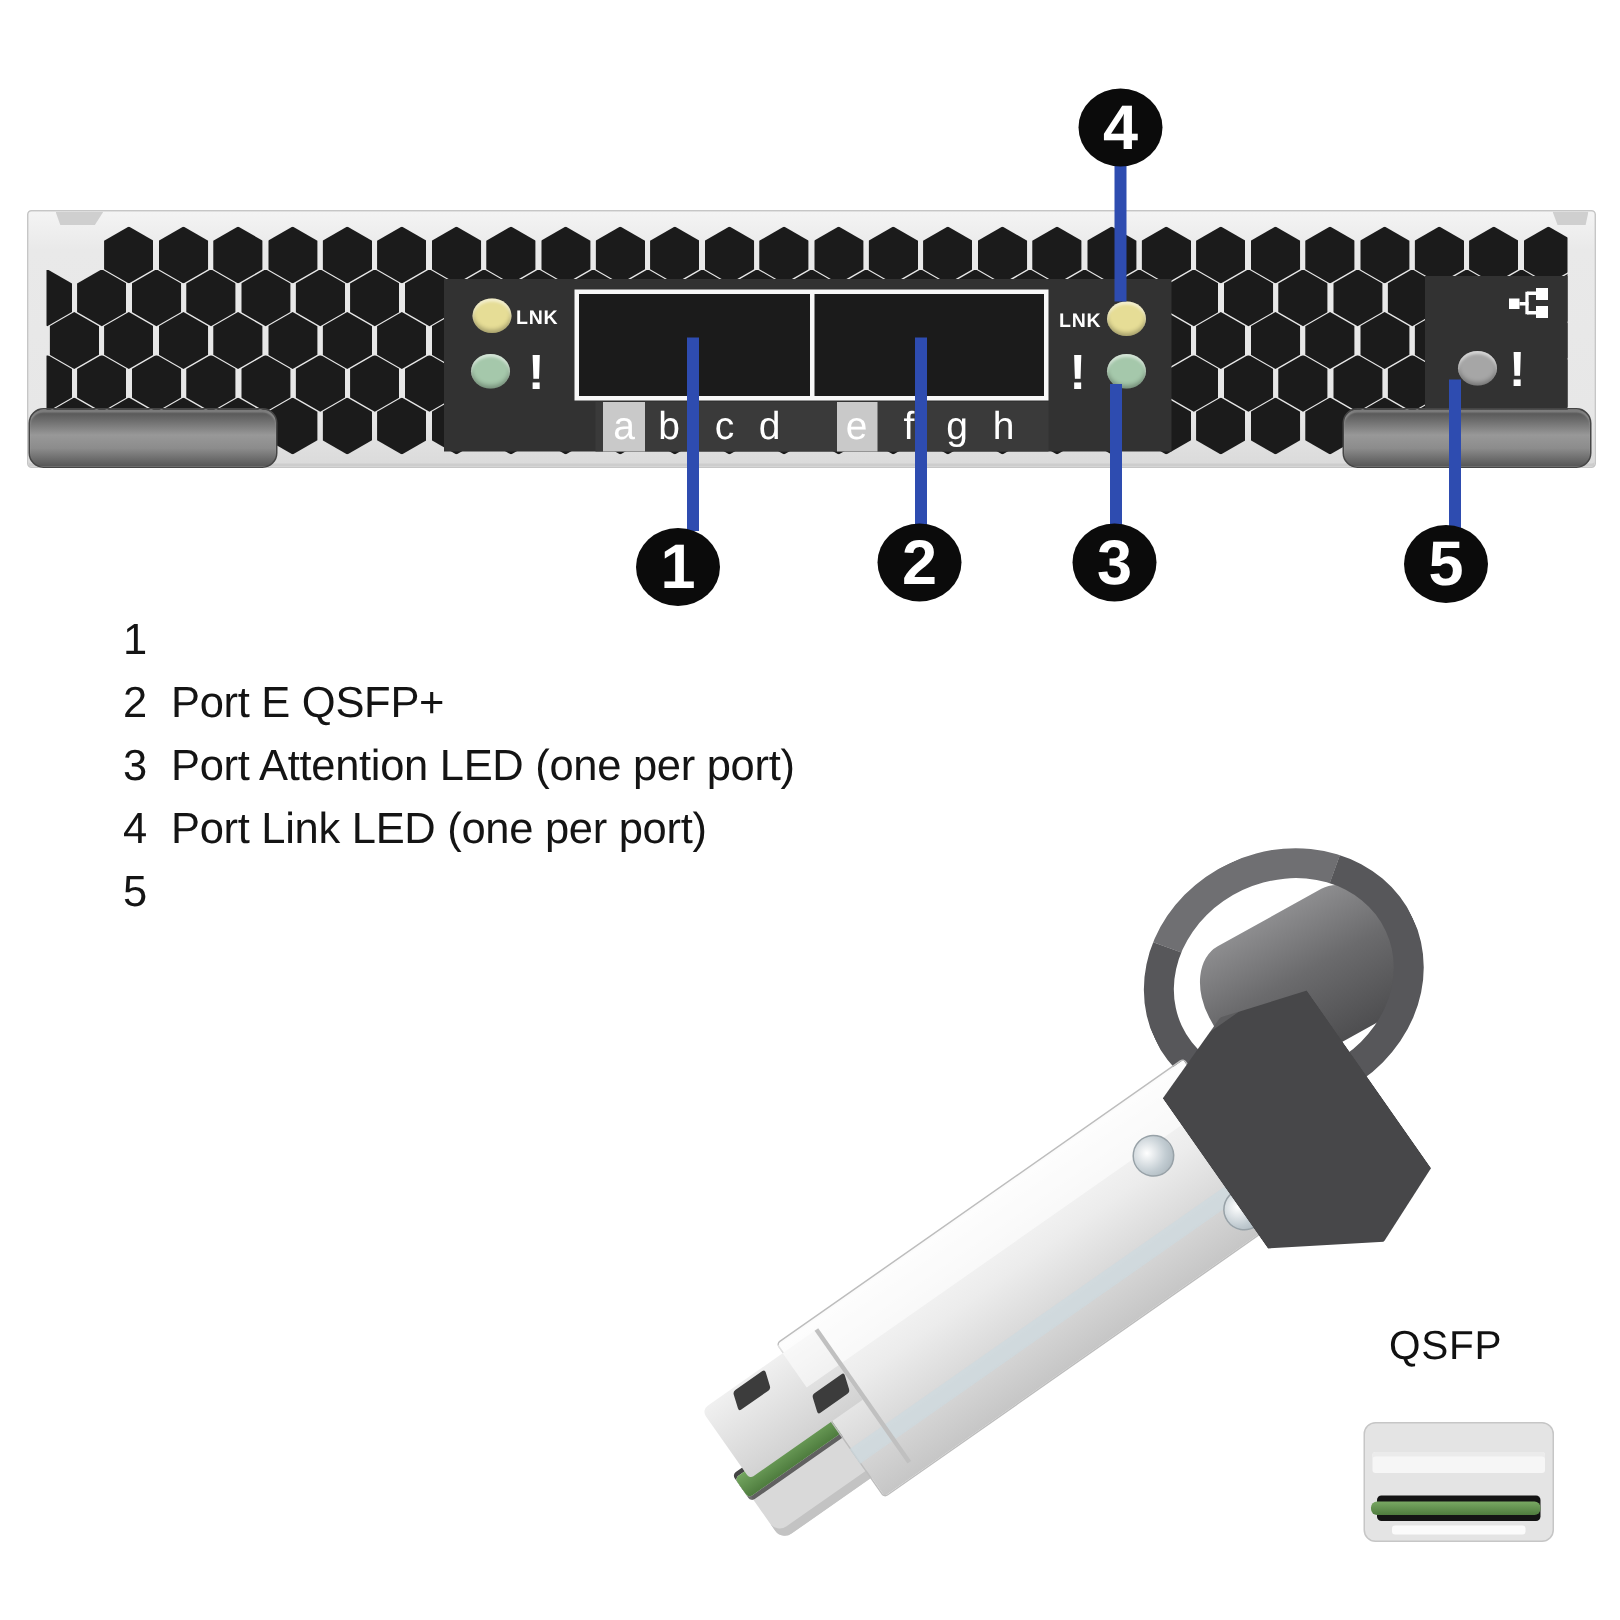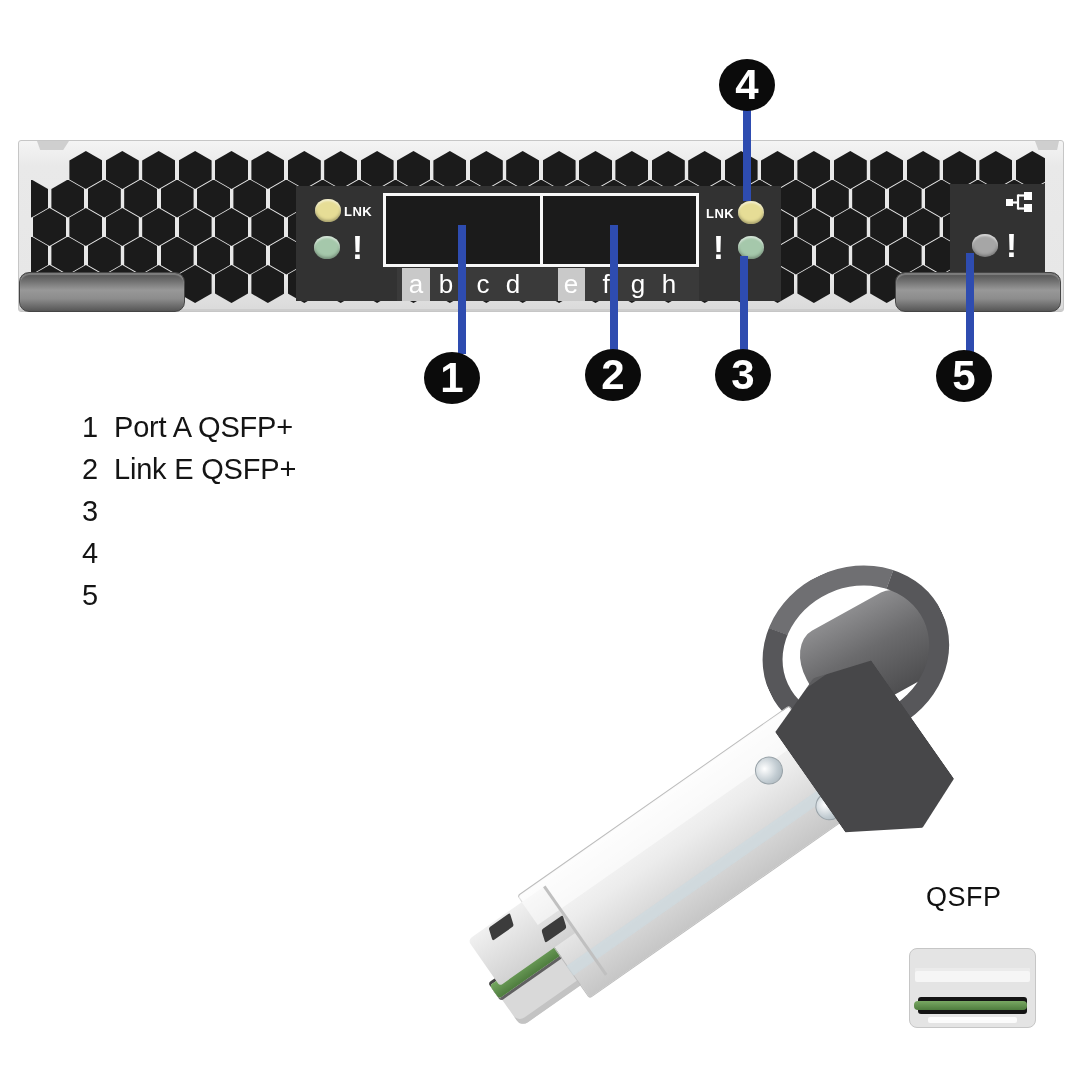--- a/index.html
+++ b/index.html
@@ -321,31 +321,32 @@
         <span>4</span>
       </div>
       <div class="callout" style="left: 936px; top: 350px;">
         <span>5</span>
       </div>
     </div>
 
   <div id="legend">
       <div class="legend-row" style="top: 406px;">
         <span class="legend-num">1</span>
-        <span class="legend-label">Port A QSFP+</span>
       </div>
       <div class="legend-row" style="top: 448px;">
         <span class="legend-num">2</span>
-        <span class="legend-label">Link E QSFP+</span>
+        <span class="legend-label">Port E QSFP+</span>
       </div>
       <div class="legend-row" style="top: 490px;">
         <span class="legend-num">3</span>
+        <span class="legend-label">Port Attention LED (one per port)</span>
       </div>
       <div class="legend-row" style="top: 532px;">
         <span class="legend-num">4</span>
+        <span class="legend-label">Port Link LED (one per port)</span>
       </div>
       <div class="legend-row" style="top: 574px;">
         <span class="legend-num">5</span>
       </div>
     </div>
 
   <div class="qsfp-art">
     <div class="q-rot">
       <div class="q-boot"></div>
       <div class="q-ring"></div>

